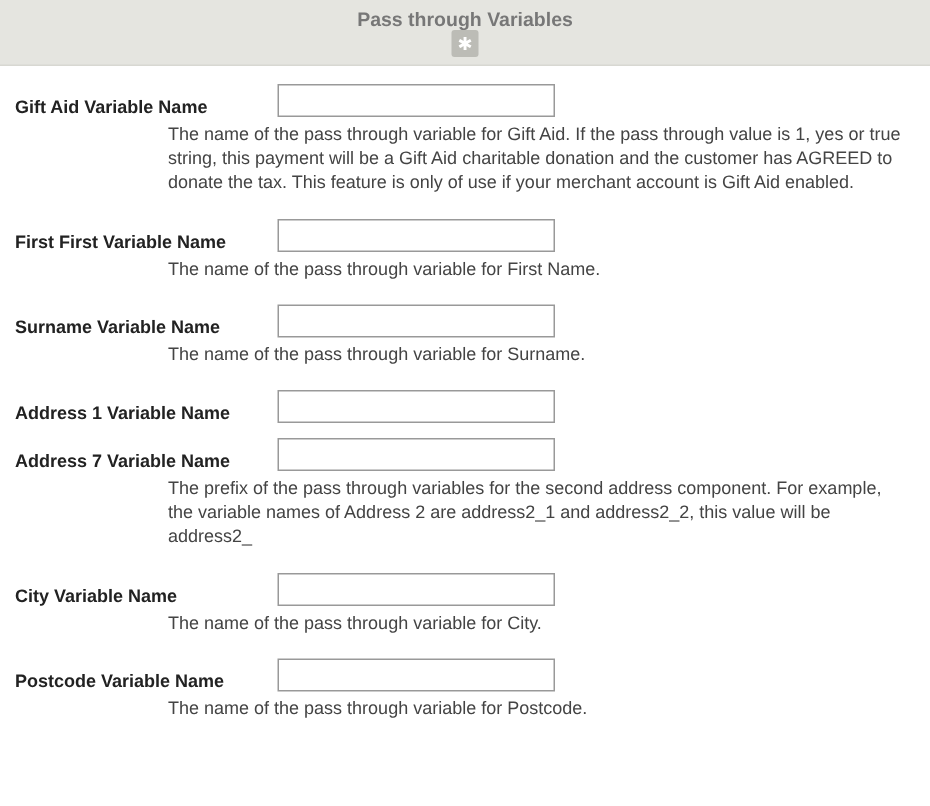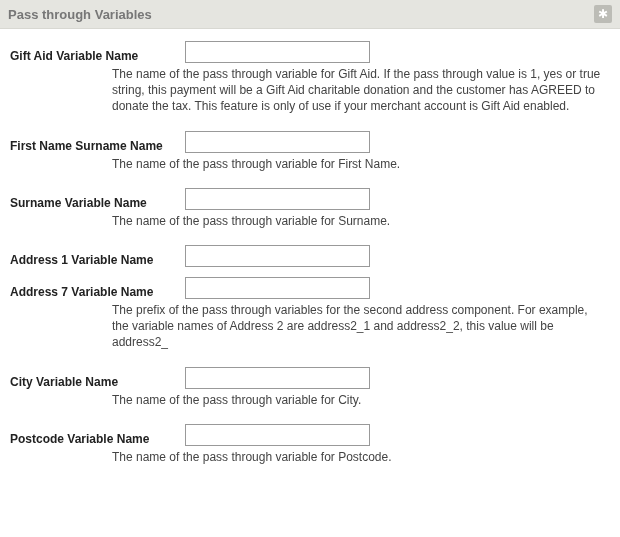--- a/index.html
+++ b/index.html
@@ -12,20 +12,21 @@
     background: #fff;
   }
   .panel { width: 620px; }
   .panel-header {
     background: #e5e5e0;
     border-bottom: 1px solid #d8d8d2;
     padding: 5px 8px;
     display: flex;
     align-items: center;
     justify-content: space-between;
+    flex-direction: column;
   }
   .panel-title {
     font-weight: bold;
     color: #777;
     font-size: 13px;
   }
   .star-btn {
     width: 18px;
     height: 18px;
     background: #bcbcb6;
@@ -85,21 +86,21 @@
 
     <div class="field-row">
       <div class="field-label">Gift Aid Variable Name</div>
       <div class="field-control">
         <input type="text" class="text-input" value="" style="">
       </div>
     </div>
     <div class="field-help">The name of the pass through variable for Gift Aid. If the pass through value is 1, yes or true string, this payment will be a Gift Aid charitable donation and the customer has AGREED to donate the tax. This feature is only of use if your merchant account is Gift Aid enabled.</div>
 
     <div class="field-row">
-      <div class="field-label">First Name Surname Name</div>
+      <div class="field-label">First First Variable Name</div>
       <div class="field-control">
         <input type="text" class="text-input" value="" style="">
       </div>
     </div>
     <div class="field-help">The name of the pass through variable for First Name.</div>
 
     <div class="field-row">
       <div class="field-label">Surname Variable Name</div>
       <div class="field-control">
         <input type="text" class="text-input" value="" style="">

